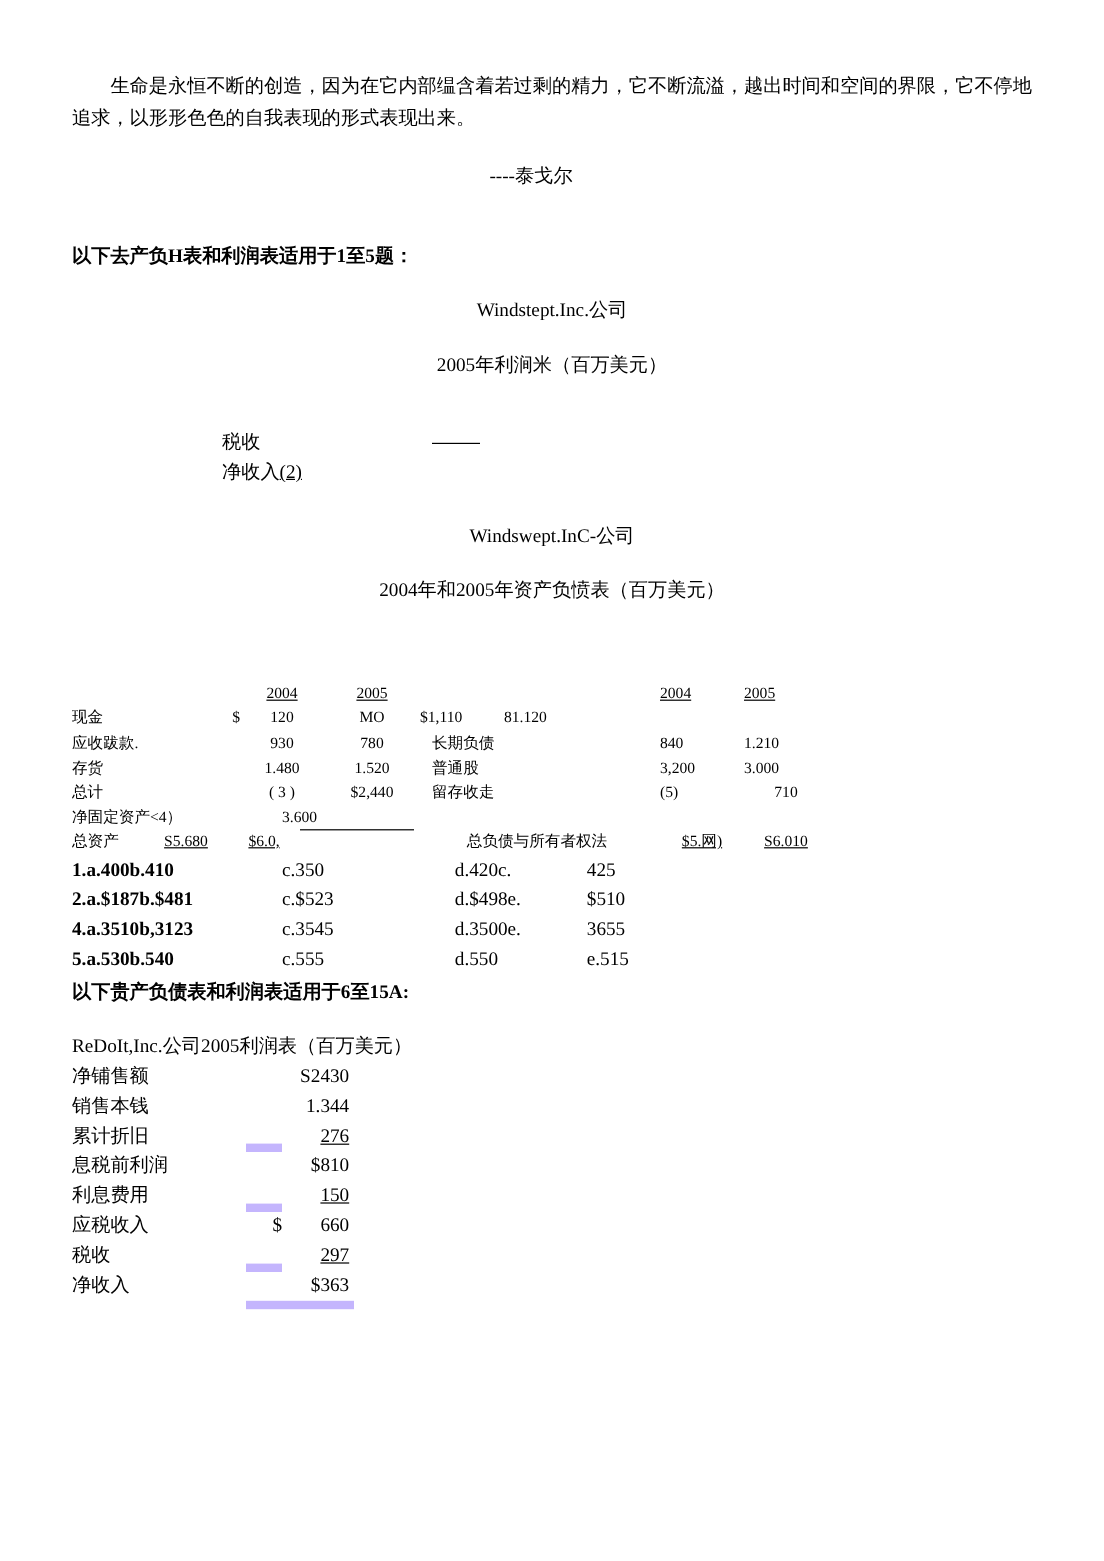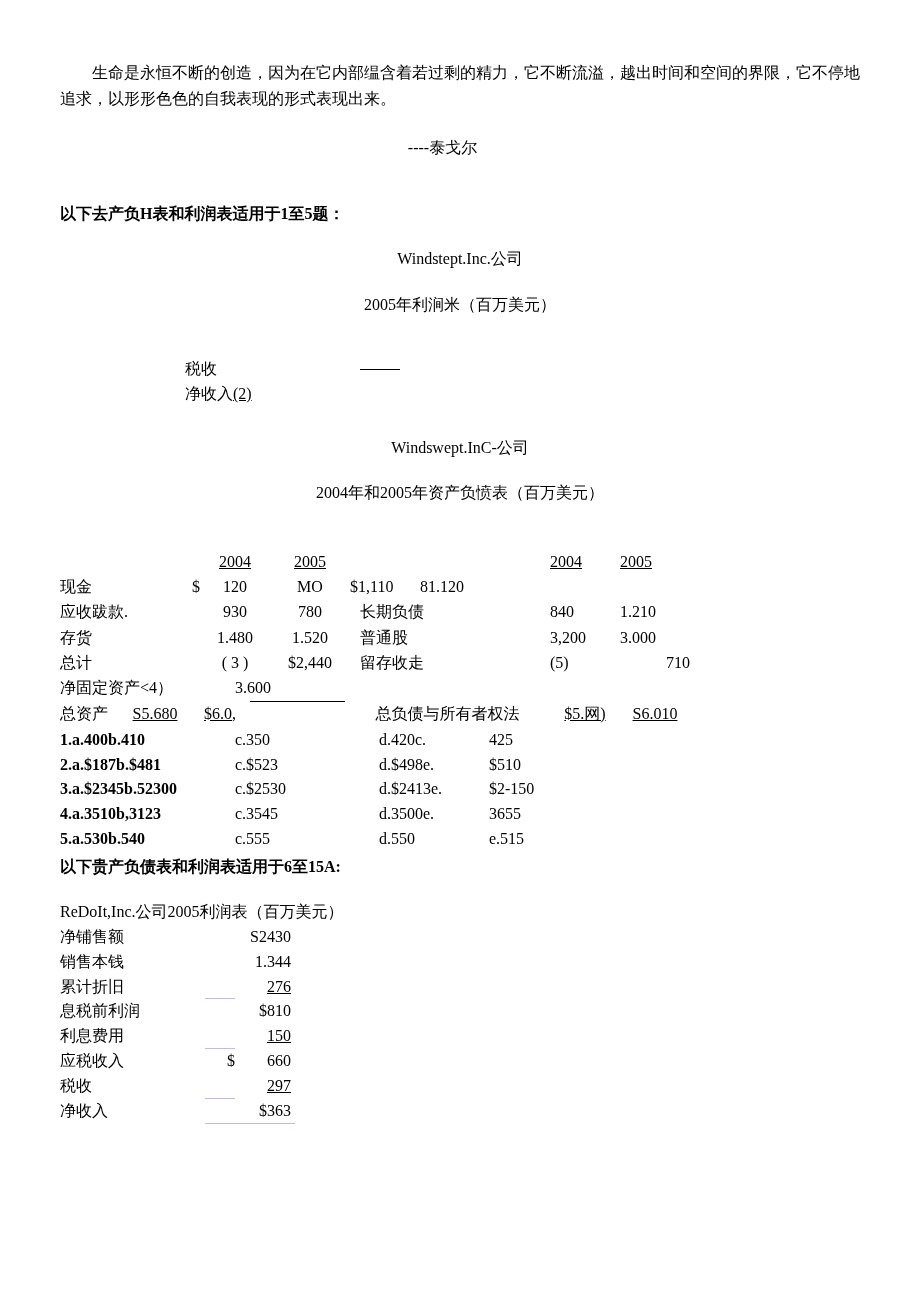--- a/index.html
+++ b/index.html
@@ -15,21 +15,21 @@
     .intro { margin-bottom: 24px; text-indent: 2em; }
     .author { text-align: center; margin: 18px 35px 40px 0; }
     .section-header { font-weight: bold; margin: 20px 0 20px 0; }
     .centered { text-align: center; margin-bottom: 4px; margin-top: 20px; }
     .indented-block { margin: 38px 0 28px 125px; }
     .indented-block div { display: flex; }
     .indented-block .tax-label { width: 175px; }
     .indented-block .tax-val { border-bottom: 1px solid #000; width: 40px; height: 14px; display: inline-block; }
     .net-num { text-decoration: underline; }
     
-    .balance-table { margin-top: 43px; margin-bottom: 2px; font-size: 16px; }
+    .balance-table { margin-top: 62px; margin-bottom: 2px; font-size: 13px; }
     .balance-row { display: flex; white-space: nowrap; line-height: 1.58; }
     .bcol-label { width: 110px; }
     .bcol-cur { width: 30px; text-align: right; }
     .bcol-2004 { width: 70px; text-align: center; }
     .bcol-2005 { width: 80px; text-align: center; }
     .bcol-label2 { width: 200px; padding-left: 10px; }
     .bcol-2004b { width: 70px; text-align: left; }
     .bcol-2005b { width: 70px; text-align: left; }
     .underline { text-decoration: underline; }
     .uline-cell { border-top: 1px solid #000; }
@@ -39,21 +39,21 @@
     .ans-a { width: 175px; font-weight: bold; }
     .ans-c { width: 120px; }
     .ans-d { width: 110px; margin-left: 24px; }
     .ans-e { width: 80px; }
     
     .income-table { margin-top: 18px; }
     .income-row { display: flex; line-height: 1.55; }
     .inc-label { width: 145px; }
     .inc-cur { width: 30px; text-align: right; }
     .inc-val { width: 60px; text-align: right; padding-right: 4px; }
-    .br-bot { border-bottom: 1px solid #c4b5fd; }
+    .br-bot { border-bottom: 7px solid #c4b5fd; }
     .u { text-decoration: underline; }
   </style>
 </head>
 <body>
 
 <p class="intro">生命是永恒不断的创造，因为在它内部缊含着若过剩的精力，它不断流溢，越出时间和空间的界限，它不停地追求，以形形色色的自我表现的形式表现出来。</p>
 <p class="author">----泰戈尔</p>
 
 <p class="section-header">以下去产负H表和利润表适用于1至5题：</p>
 
@@ -110,21 +110,21 @@
     <span class="bcol-2004b">3,200</span>
     <span class="bcol-2005b">3.000</span>
   </div>
   <div class="balance-row">
     <span class="bcol-label">总计</span>
     <span class="bcol-cur"></span>
     <span class="bcol-2004">( 3 )</span>
     <span class="bcol-2005">$2,440</span>
     <span class="bcol-label2">留存收走</span>
     <span class="bcol-2004b">(5)</span>
-    <span class="bcol-2005b" style="text-align:right">710</span>
+    <span class="bcol-2005b" style="text-align:center">710</span>
   </div>
   <div class="balance-row">
     <span style="width:175px">净固定资产&lt;4）</span>
     <span>3.600</span>
   </div>
   <div class="balance-row">
     <span style="width:60px">总资产</span>
     <span style="width:70px;text-align:center" class="underline">S5.680</span>
     <span style="width:60px;text-align:center" class="underline">$6.0,</span>
     <span style="width:95px;" class="uline-cell"></span>
@@ -143,26 +143,20 @@
         <span class="ans-d">d.420c.</span>
         <span class="ans-e">425</span>
       </div>
       <div class="answers-row">
         <span class="ans-a">2.a.$187b.$481</span>
         <span class="ans-c">c.$523</span>
         <span class="ans-d">d.$498e.</span>
         <span class="ans-e">$510</span>
       </div>
       <div class="answers-row">
-        <span class="ans-a">3.a.$2345b.52300</span>
-        <span class="ans-c">c.$2530</span>
-        <span class="ans-d">d.$2413e.</span>
-        <span class="ans-e">$2-150</span>
-      </div>
-      <div class="answers-row">
         <span class="ans-a">4.a.3510b,3123</span>
         <span class="ans-c">c.3545</span>
         <span class="ans-d">d.3500e.</span>
         <span class="ans-e">3655</span>
       </div>
       <div class="answers-row">
         <span class="ans-a">5.a.530b.540</span>
         <span class="ans-c">c.555</span>
         <span class="ans-d">d.550</span>
         <span class="ans-e">e.515</span>

